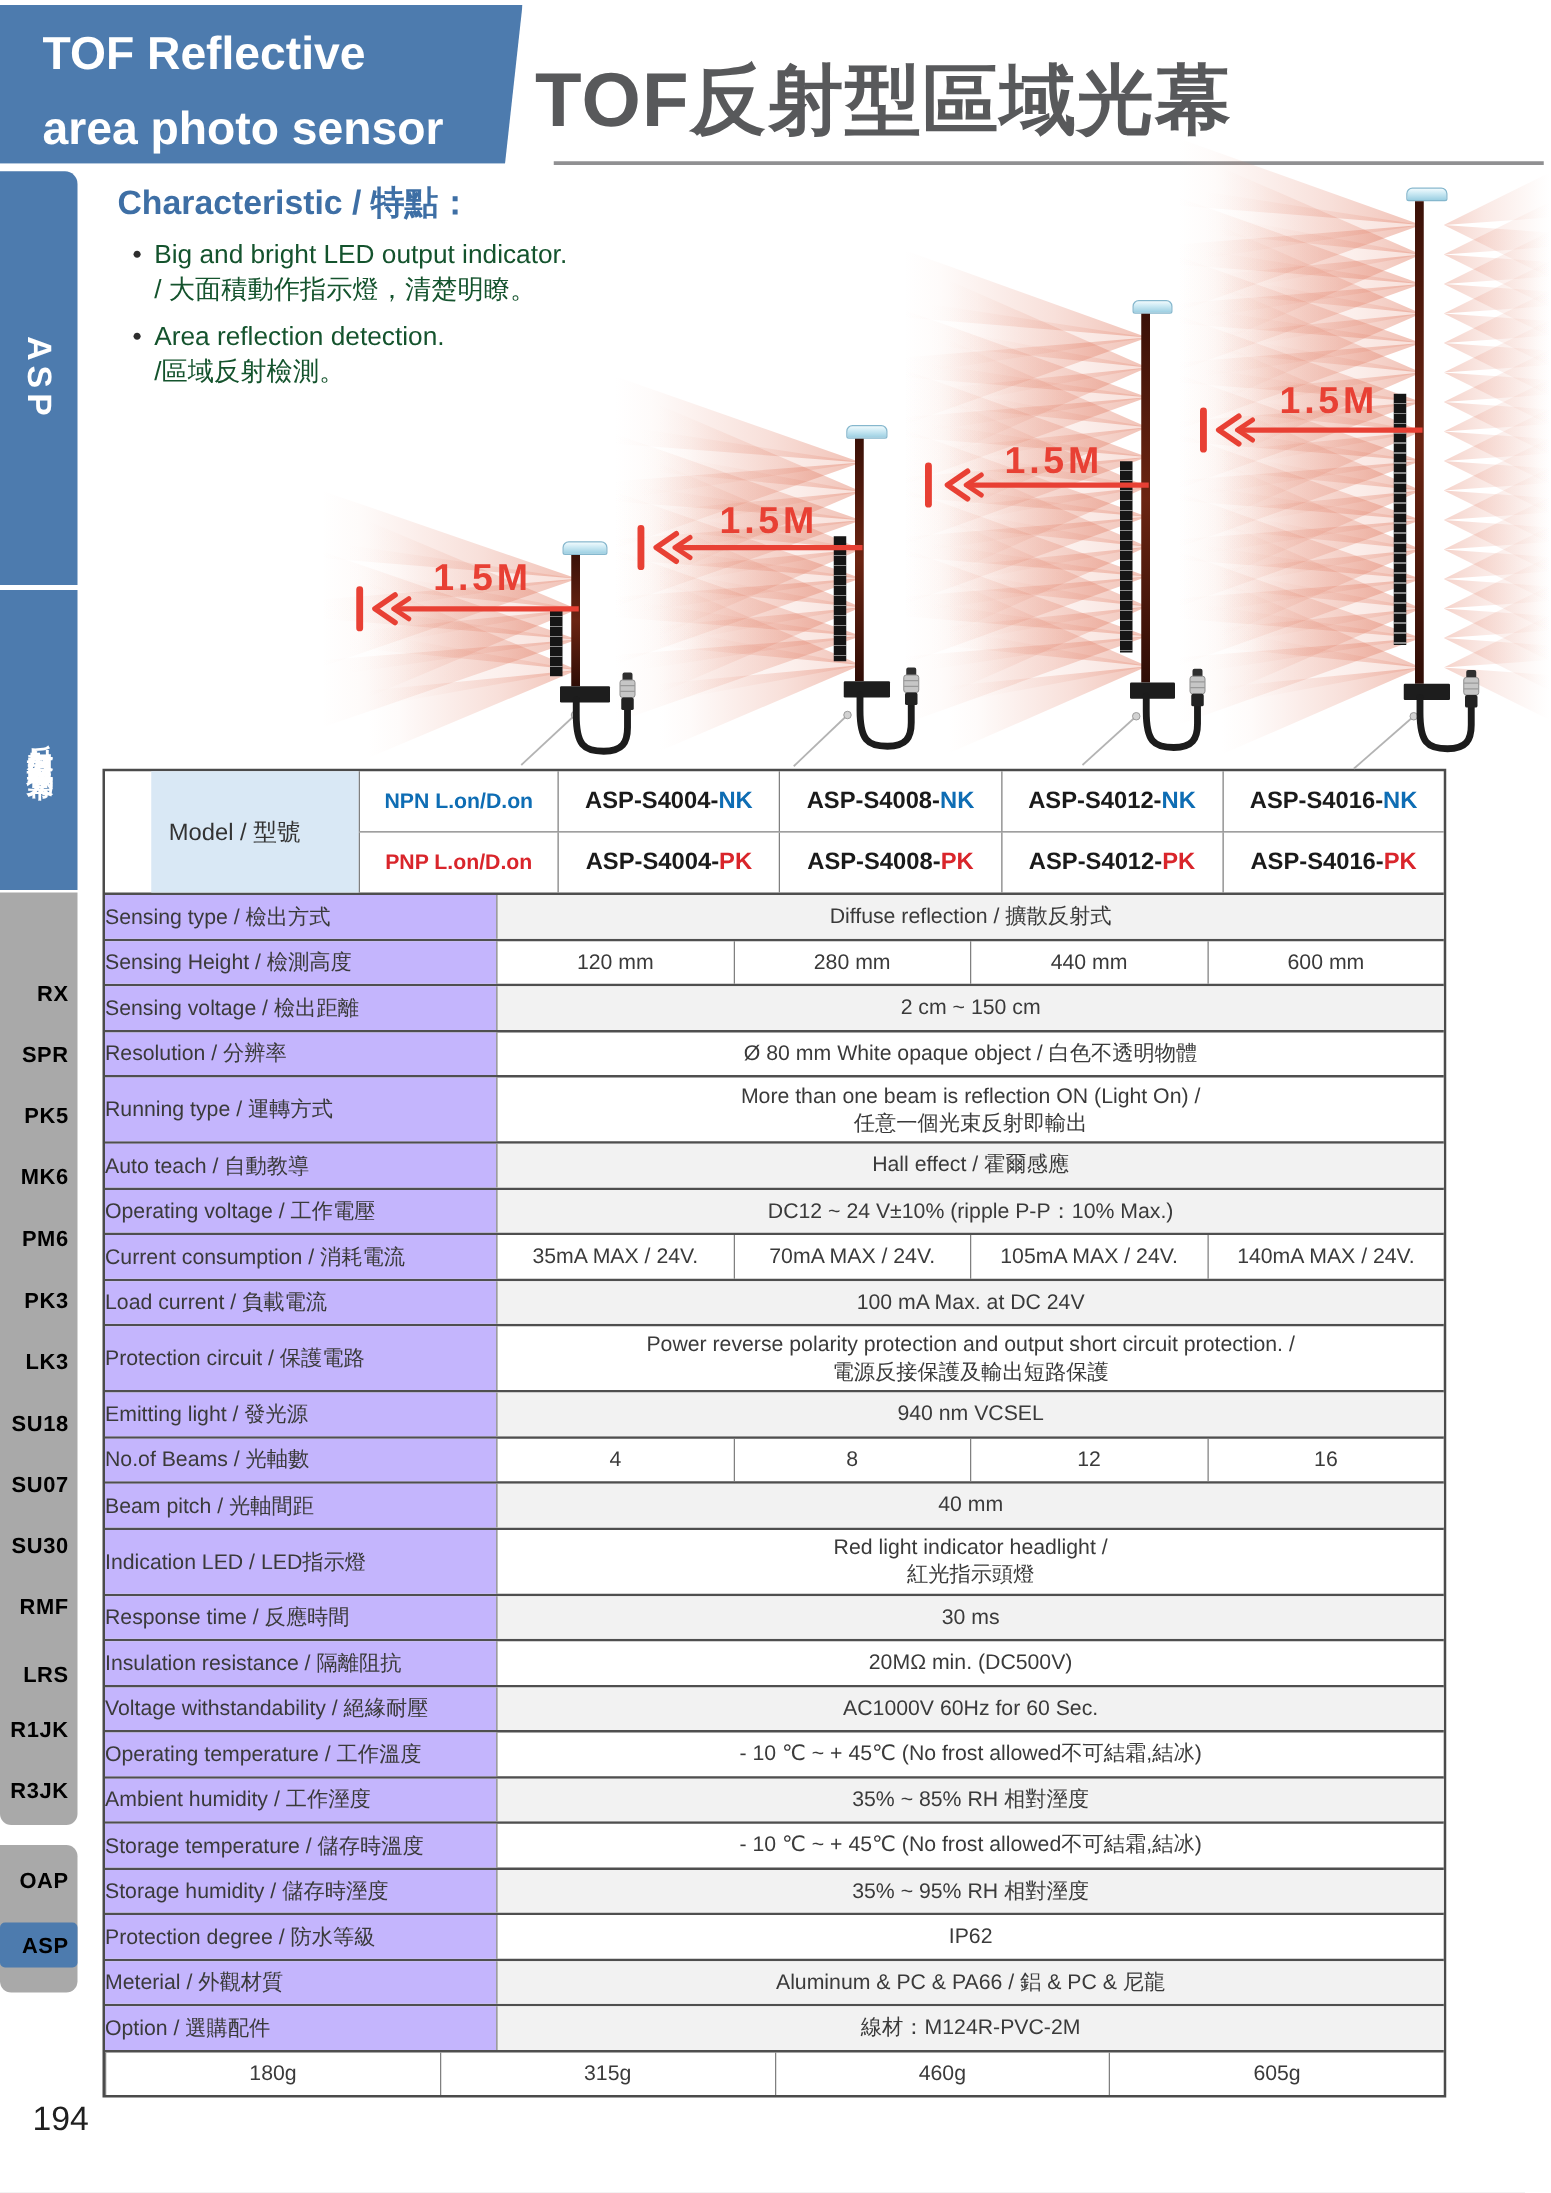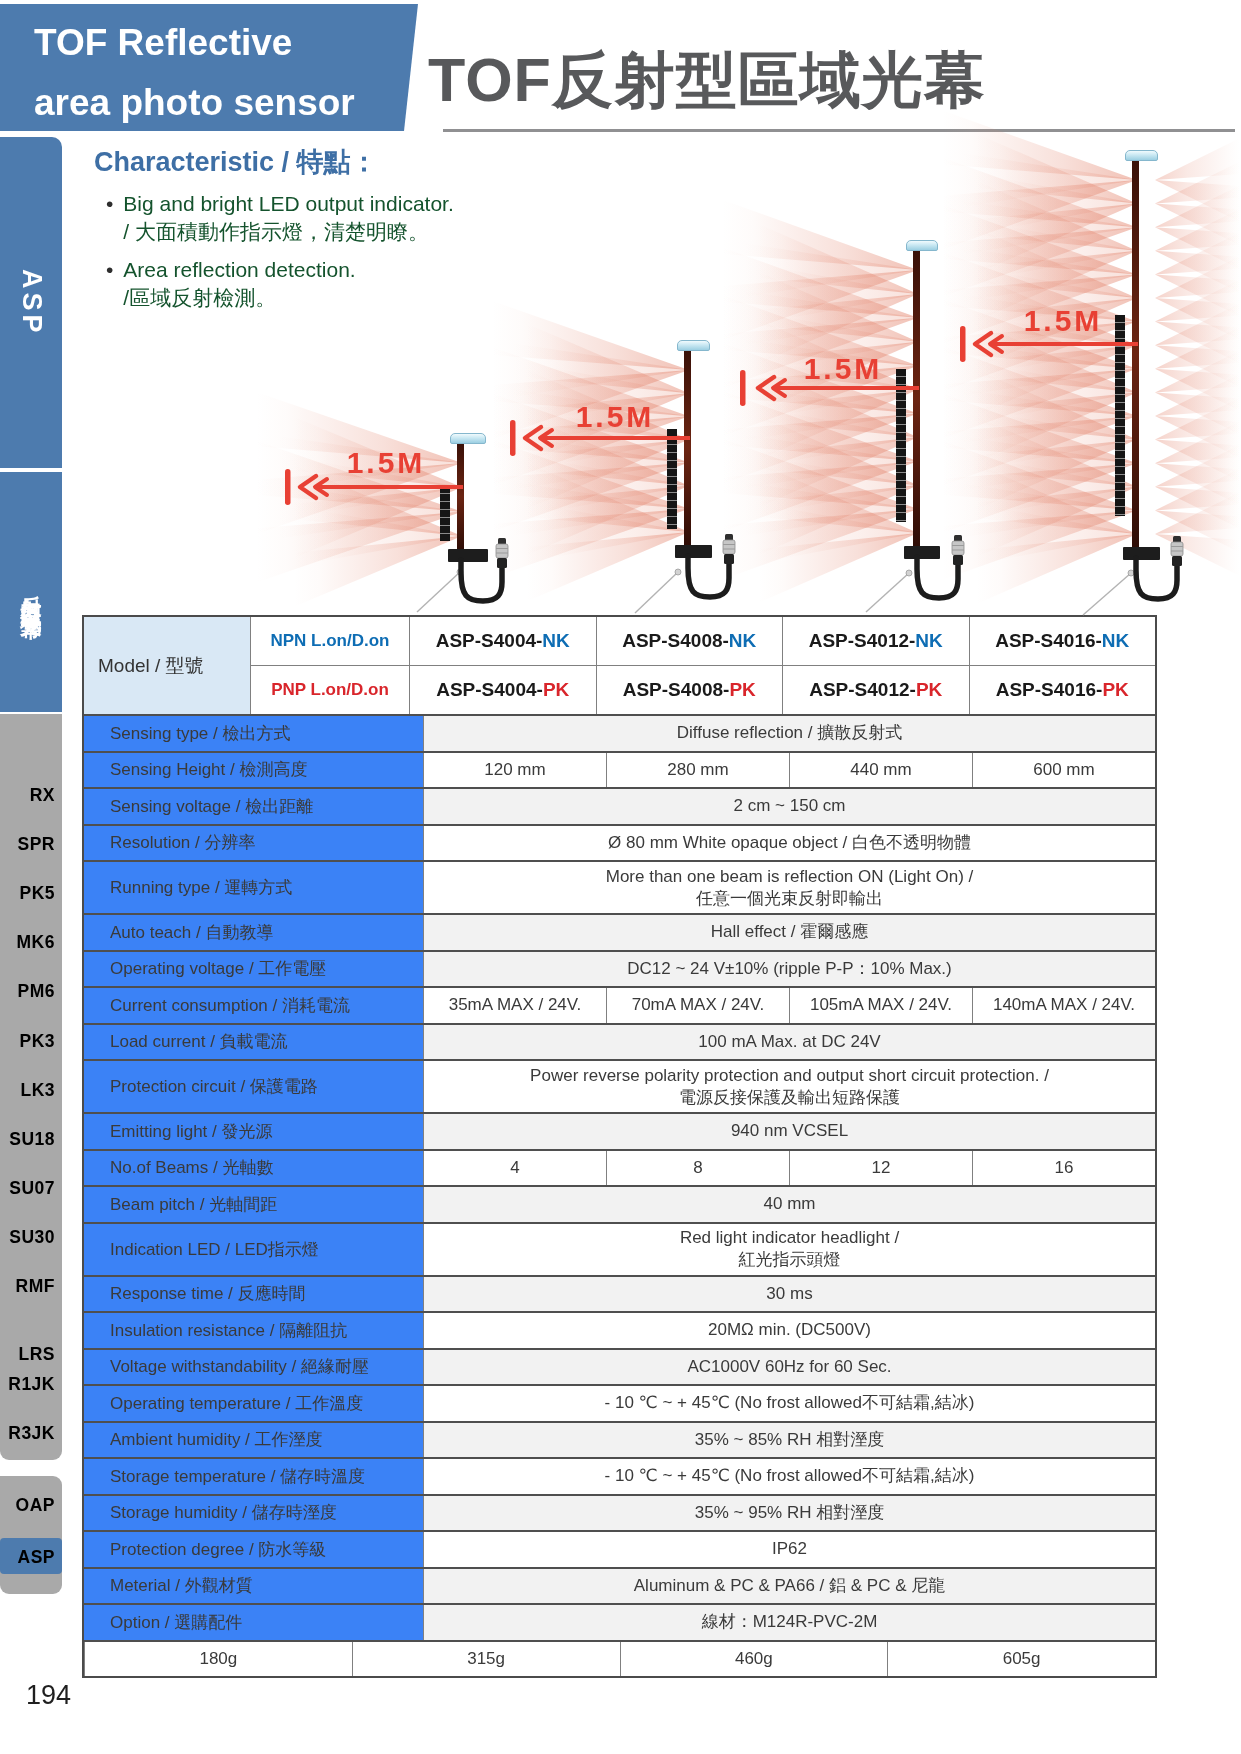--- a/index.html
+++ b/index.html
@@ -50,34 +50,34 @@
   .pigtail{position:absolute;z-index:2;}
   .dist-arrow{position:absolute;z-index:3;}
   .dist-label{position:absolute;z-index:3;width:160px;text-align:center;font-size:30px;font-weight:bold;
               color:var(--arrowred,#e84034);letter-spacing:3px;}
   #leaders{position:absolute;left:0;top:0;z-index:1;pointer-events:none;}
   
   #spec-table{position:absolute;left:82px;top:615px;width:1071px;border:2px solid #4b4b4b;background:#fff;
               box-sizing:content-box;font-size:17px;color:#3a3a3a;}
   .m-row{display:flex;height:97px;}
   .m-label{width:152px;background:var(--modelbg,#d9e8f5);display:flex;align-items:center;padding-left:14px;
-           font-size:19px;color:#333;}
+           font-size:19px;color:#333;margin-left:37px;}
   .m-right{flex:1;display:flex;flex-direction:column;}
   .m-sub{display:flex;flex:1;}
   .m-sub + .m-sub{border-top:1.5px solid #808080;}
   .m-type{width:158px;border-left:1.5px solid #808080;display:flex;align-items:center;justify-content:center;
           font-weight:bold;font-size:17px;}
   .m-type.npn{color:var(--npn,#0e6db4);}
   .m-type.pnp{color:var(--pnp,#d9252b);}
   .m-cell{flex:1;border-left:1.5px solid #808080;display:flex;align-items:center;justify-content:center;
           font-weight:bold;font-size:19px;color:#1a1a1a;white-space:nowrap;}
   .m-cell .sfx-nk{color:var(--npn,#0e6db4);}
   .m-cell .sfx-pk{color:var(--pnp,#d9252b);}
   .srow{display:flex;border-top:2px solid #4f4f4f;}
-  .srow .lbl{width:313px;padding-left:26px;display:flex;align-items:center;background:#3b82f6;}
+  .srow .lbl{width:313px;padding-left:0;display:flex;align-items:center;background:#c4b5fd;}
   .srow .valwrap{flex:1;display:flex;border-left:1.5px solid #808080;}
   .srow .val{flex:1;display:flex;align-items:center;justify-content:center;text-align:center;white-space:pre-line;
              line-height:1.28;}
   .srow .vcell{flex:1;display:flex;align-items:center;justify-content:center;white-space:nowrap;}
   .srow .vcell + .vcell{border-left:1.5px solid #808080;}
   .srow.shaded .valwrap{background:var(--rowshade,#f2f2f2);}
 </style>
 </head>
 <body>
 
@@ -113,21 +113,21 @@
       <div class="side-item" style="top: 130.1px;">SPR</div>
       <div class="side-item" style="top: 179.2px;">PK5</div>
       <div class="side-item" style="top: 228.3px;">MK6</div>
       <div class="side-item" style="top: 277.4px;">PM6</div>
       <div class="side-item" style="top: 326.5px;">PK3</div>
       <div class="side-item" style="top: 375.6px;">LK3</div>
       <div class="side-item" style="top: 424.7px;">SU18</div>
       <div class="side-item" style="top: 473.8px;">SU07</div>
       <div class="side-item" style="top: 522.9px;">SU30</div>
       <div class="side-item" style="top: 572px;">RMF</div>
-      <div class="side-item" style="top: 640px; margin-left: 28px;">LRS</div>
+      <div class="side-item" style="top: 626px; margin-left: 28px;">LRS</div>
       <div class="side-item" style="top: 670.2px;">R1JK</div>
       <div class="side-item" style="top: 719.3px;">R3JK</div>
     </div>
   <div id="side-gray2">
     <div id="asp-hl"></div>
   <div class="side-item" style="top: 29px;">OAP</div>
       <div class="side-item" style="top: 81px;">ASP</div>
     </div>
   <div id="page-num">194</div>
 

